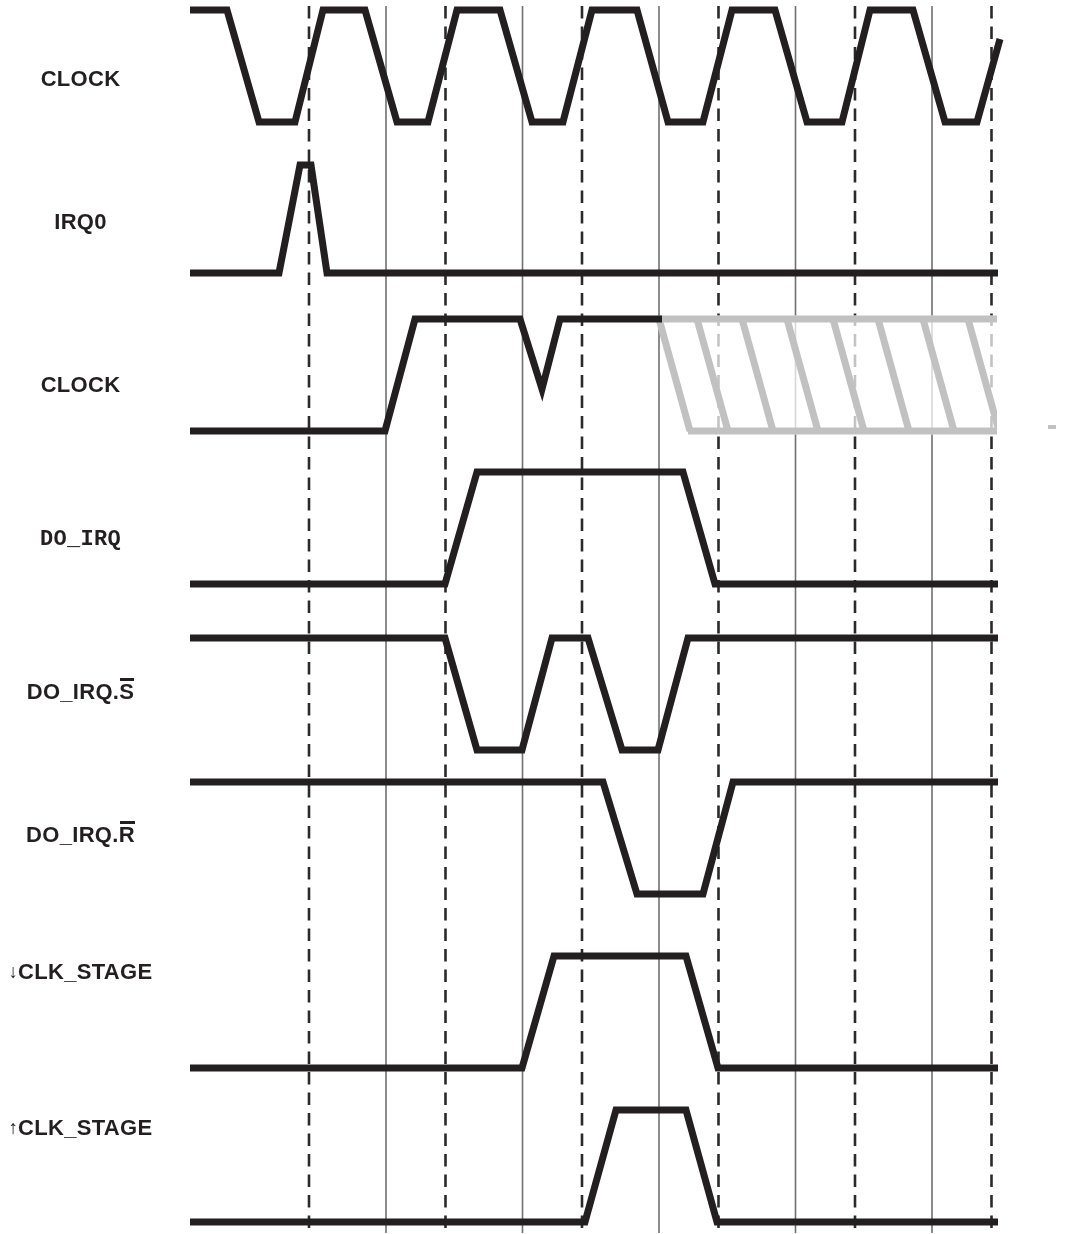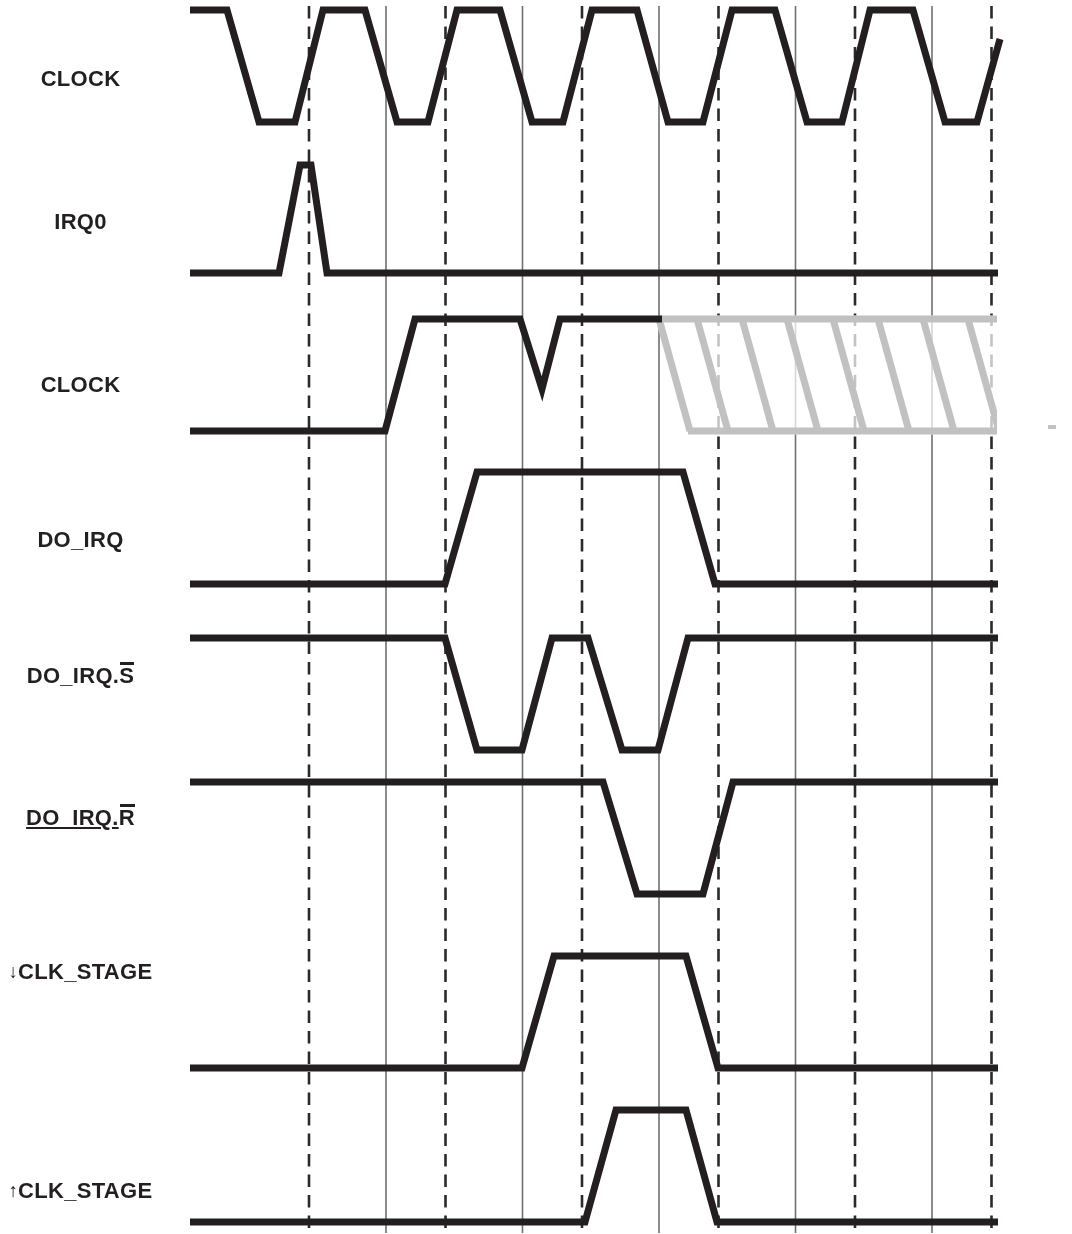--- a/index.html
+++ b/index.html
@@ -90,19 +90,19 @@
   <defs>
         <clipPath id="hatchClip">
           <rect x="655" y="314" width="342" height="122"></rect>
         </clipPath>
       </defs>
     </svg>
   <div id="labels">
       <div class="sig-label" style="top: 65px;"><span>CLOCK</span></div>
       <div class="sig-label" style="top: 208px;"><span>IRQ0</span></div>
       <div class="sig-label" style="top: 371px;"><span>CLOCK</span></div>
-      <div class="sig-label" style="top: 526px;"><span>DO_IRQ</span></div>
-      <div class="sig-label" style="top: 662px;"><span>DO_IRQ.</span><span class="ovl">S</span></div>
-      <div class="sig-label" style="top: 804px; text-decoration: underline;"><span>DO_IRQ.</span><span class="ovl">R</span></div>
+      <div class="sig-label" style="top: 526px; font-family: Liberation Mono, monospace;"><span>DO_IRQ</span></div>
+      <div class="sig-label" style="top: 678px;"><span>DO_IRQ.</span><span class="ovl">S</span></div>
+      <div class="sig-label" style="top: 821px;"><span>DO_IRQ.</span><span class="ovl">R</span></div>
       <div class="sig-label" style="top: 958px;"><span class="arrow">↓</span><span>CLK_STAGE</span></div>
-      <div class="sig-label" style="top: 1177px;"><span class="arrow">↑</span><span>CLK_STAGE</span></div>
+      <div class="sig-label" style="top: 1114px;"><span class="arrow">↑</span><span>CLK_STAGE</span></div>
     </div>
 </div>
 
 </body></html>

